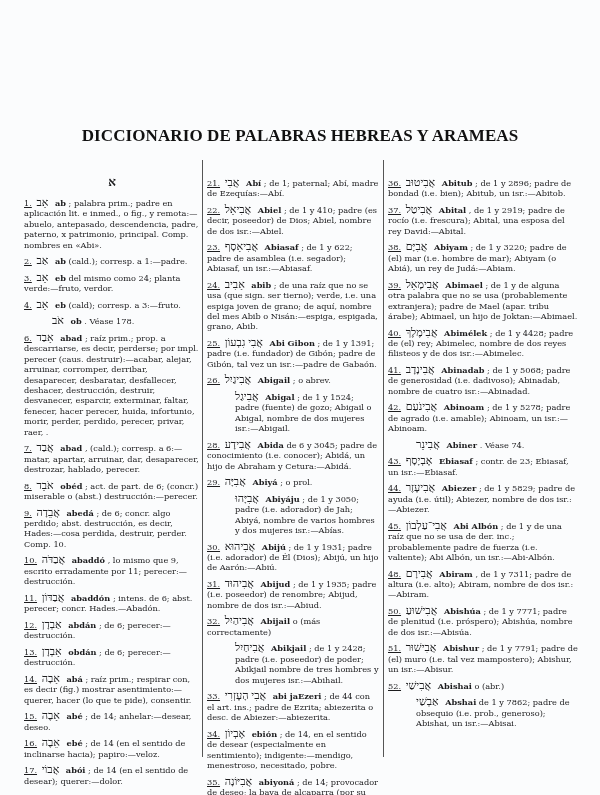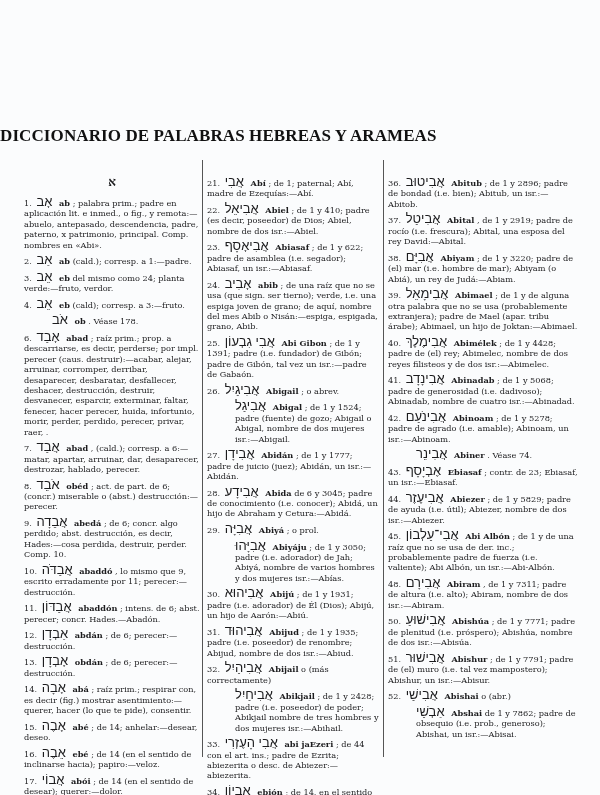--- a/index.html
+++ b/index.html
@@ -5,20 +5,21 @@
   html, body { margin: 0; padding: 0; }
   body {
     width: 600px; height: 795px; overflow: hidden;
     background: #fbfcfd;
     font-family: "DejaVu Serif", "Liberation Serif", serif;
     color: #1c1c1e;
     position: relative;
   }
   .title {
     position: absolute; top: 126px; left: 0; width: 600px;
+    text-align: center;
     font-family: "Liberation Serif", serif;
     font-size: 17px; font-weight: bold; letter-spacing: 0.1px;
     color: #111;
   }
   .col {
     position: absolute; top: 177px;
     font-size: 8.2px; line-height: 10.4px;
   }
   .col1 { left: 24px; width: 176px; }
   .col2 { left: 207px; width: 172px; }
@@ -26,22 +27,22 @@
   .divider {
     position: absolute; top: 160px; width: 1px; height: 597px; background: #555;
   }
   .div1 { left: 202px; }
   .div2 { left: 383px; }
   .letter-head {
     text-align: center; font-size: 12px; font-weight: bold; margin: 0 0 6px 0; height: 14px;
   }
   .entry { margin: 0 0 5.2px 0; text-indent: 0; }
   .entry.sub { padding-left: 28px; }
-  .num { margin-right: 2px; }
-  .heb { font-family: Liberation Sans, sans-serif; font-size: 13px; margin-right: 4px; direction: rtl; unicode-bidi: isolate; }
+  .num { margin-right: 2px; text-decoration: underline; }
+  .heb { font-family: Liberation Serif, serif; font-size: 11px; margin-right: 4px; direction: rtl; unicode-bidi: isolate; }
   .lemma { font-weight: bold; }
   .def { }
 </style>
 </head>
 <body>
 
 <div class="title">DICCIONARIO DE PALABRAS HEBREAS Y ARAMEAS</div>
 
 <div class="divider div1"></div>
 <div class="divider div2"></div>
@@ -70,21 +71,20 @@
 </div>
 <div class="col col2">
   <div id="col1-entries">
       <div class="entry"><span class="num">21.</span> <span class="heb">אֲבִי</span> <span class="lemma">Abí</span> <span class="def">; de 1; paternal; Abí, madre de Ezequías:—Abí.</span></div>
       <div class="entry"><span class="num">22.</span> <span class="heb">אֲבִיאֵל</span> <span class="lemma">Abiel</span> <span class="def">; de 1 y 410; padre (es decir, poseedor) de Dios; Abiel, nombre de dos isr.:—Abiel.</span></div>
       <div class="entry"><span class="num">23.</span> <span class="heb">אֲבִיאָסָף</span> <span class="lemma">Abiasaf</span> <span class="def">; de 1 y 622; padre de asamblea (i.e. segador); Abiasaf, un isr.:—Abiasaf.</span></div>
       <div class="entry"><span class="num">24.</span> <span class="heb">אָבִיב</span> <span class="lemma">abib</span> <span class="def">; de una raíz que no se usa (que sign. ser tierno); verde, i.e. una espiga joven de grano; de aquí, nombre del mes Abib o Nisán:—espiga, espigada, grano, Abib.</span></div>
       <div class="entry"><span class="num">25.</span> <span class="heb">אֲבִי גִבְעוֹן</span> <span class="lemma">Abi Gibon</span> <span class="def">; de 1 y 1391; padre (i.e. fundador) de Gibón; padre de Gibón, tal vez un isr.:—padre de Gabaón.</span></div>
       <div class="entry"><span class="num">26.</span> <span class="heb">אֲבִיגַיִל</span> <span class="lemma">Abigail</span> <span class="def">; o abrev.</span></div>
       <div class="entry sub"><span class="heb">אֲבִיגַל</span> <span class="lemma">Abigal</span> <span class="def">; de 1 y 1524; padre (fuente) de gozo; Abigail o Abigal, nombre de dos mujeres isr.:—Abigail.</span></div>
-      <div class="entry"><span class="num">27.</span> <span class="heb">אֲבִידָן</span> <span class="lemma">Abidán</span> <span class="def">; de 1 y 1777; padre de juicio (juez); Abidán, un isr.:—Abidán.</span></div>
       <div class="entry"><span class="num">28.</span> <span class="heb">אֲבִידָע</span> <span class="lemma">Abida</span> <span class="def"> de 6 y 3045; padre de conocimiento (i.e. conocer); Abidá, un hijo de Abraham y Cetura:—Abidá.</span></div>
       <div class="entry"><span class="num">29.</span> <span class="heb">אֲבִיָּה</span> <span class="lemma">Abiyá</span> <span class="def">; o prol.</span></div>
       <div class="entry sub"><span class="heb">אֲבִיָּהוּ</span> <span class="lemma">Abiyáju</span> <span class="def">; de 1 y 3050; padre (i.e. adorador) de Jah; Abiyá, nombre de varios hombres y dos mujeres isr.:—Abías.</span></div>
       <div class="entry"><span class="num">30.</span> <span class="heb">אֲבִיהוּא</span> <span class="lemma">Abijú</span> <span class="def">; de 1 y 1931; padre (i.e. adorador) de Él (Dios); Abijú, un hijo de Aarón:—Abiú.</span></div>
       <div class="entry"><span class="num">31.</span> <span class="heb">אֲבִיהוּד</span> <span class="lemma">Abijud</span> <span class="def">; de 1 y 1935; padre (i.e. poseedor) de renombre; Abijud, nombre de dos isr.:—Abiud.</span></div>
       <div class="entry"><span class="num">32.</span> <span class="heb">אֲבִיהַיִל</span> <span class="lemma">Abijail</span> <span class="def"> o (más correctamente)</span></div>
       <div class="entry sub"><span class="heb">אֲבִיחַיִל</span> <span class="lemma">Abikjail</span> <span class="def">; de 1 y 2428; padre (i.e. poseedor) de poder; Abikjail nombre de tres hombres y dos mujeres isr.:—Abihail.</span></div>
       <div class="entry"><span class="num">33.</span> <span class="heb">אֲבִי הָעֶזְרִי</span> <span class="lemma">abi jaEzeri</span> <span class="def">; de 44 con el art. ins.; padre de Ezrita; abiezerita o desc. de Abiezer:—abiezerita.</span></div>
       <div class="entry"><span class="num">34.</span> <span class="heb">אֶבְיוֹן</span> <span class="lemma">ebión</span> <span class="def">; de 14, en el sentido de desear (especialmente en sentimiento); indigente:—mendigo, menestroso, necesitado, pobre.</span></div>
       <div class="entry"><span class="num">35.</span> <span class="heb">אֲבִיּוֹנָה</span> <span class="lemma">abiyoná</span> <span class="def">; de 14; provocador de deseo; la baya de alcaparra (por su sabor estimulante):—apetito.</span></div>

